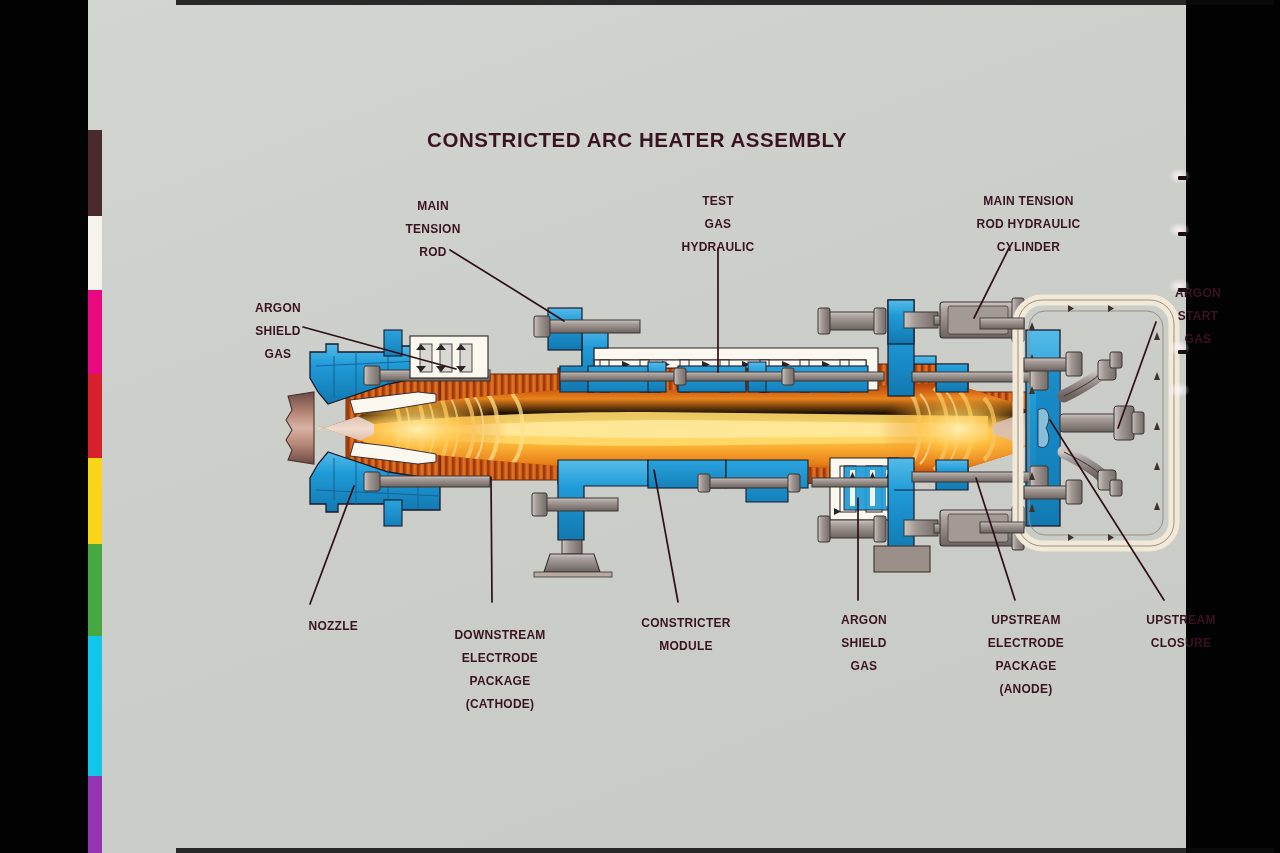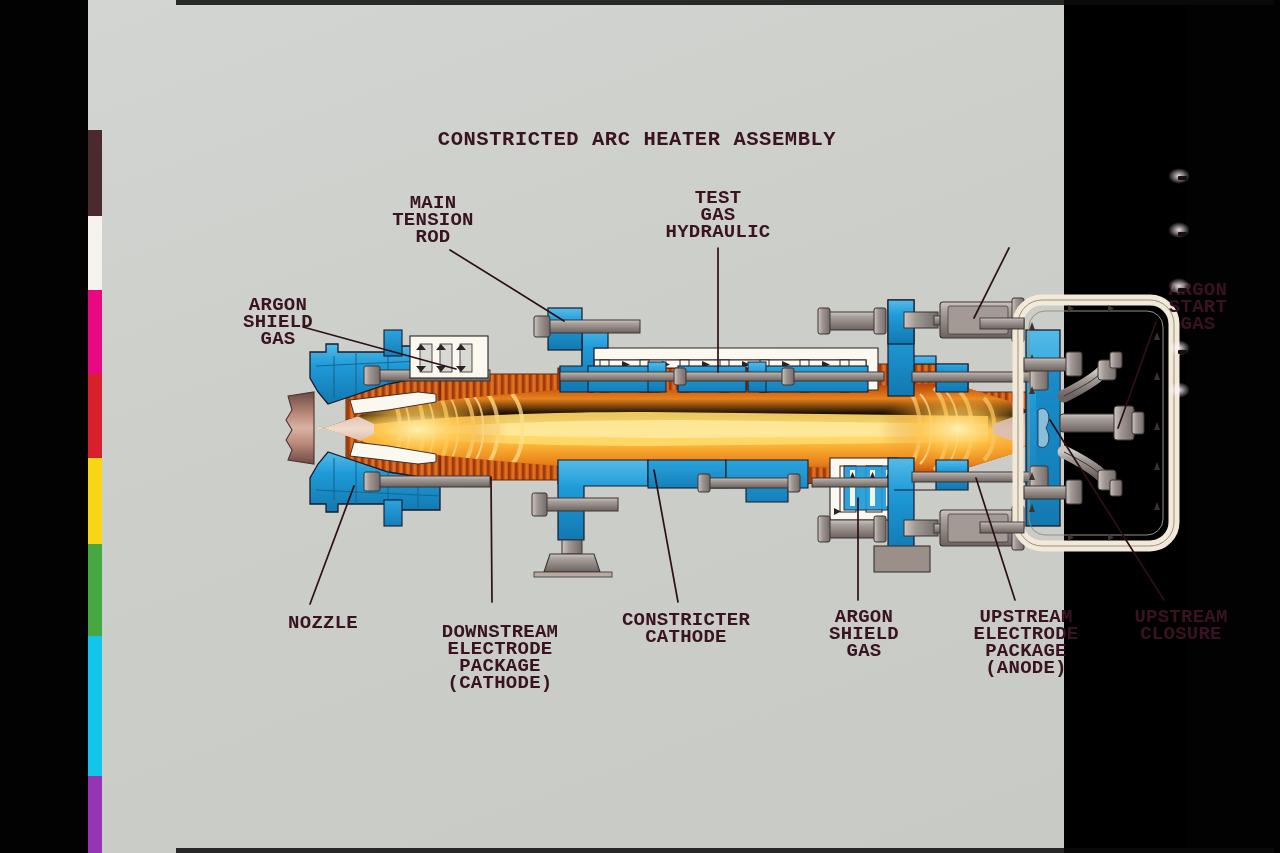--- a/index.html
+++ b/index.html
@@ -1,40 +1,40 @@
 <!DOCTYPE html>
 <html><head>
 <meta charset="utf-8">
 <style>
   html,body{margin:0;padding:0;background:#000;}
   body{width:1280px;height:853px;overflow:hidden;font-family:"Liberation Sans",sans-serif;}
   #stage{position:relative;width:1280px;height:853px;background:#000;}
 
   
-  .slide{position:absolute;left:88px;top:0px;width:976px;height:853px;background:#d946ef;font-family:Liberation Mono, monospace;}
+  .slide{position:absolute;left:88px;top:0px;width:1098px;height:853px;background:#d946ef;}
   .slide-inner{position:absolute;left:0;top:0;right:0;bottom:0;
     background:linear-gradient(160deg,#d3d5d2 0%,#cbcec9 45%,#c7cac5 100%);}
   .edge-black-left{position:absolute;left:0;top:0;width:88px;height:853px;background:#020202;}
   .edge-black-right{position:absolute;left:1186px;top:0;width:94px;height:853px;background:#020202;}
   .edge-top{position:absolute;left:88px;top:0;width:1098px;height:5px;background:#0a0a0a;opacity:.85;}
   .edge-bot{position:absolute;left:88px;top:848px;width:1098px;height:5px;background:#0a0a0a;opacity:.85;}
 
   
   .colorstrip{position:absolute;left:88px;top:130px;width:14px;height:723px;}
   .colorstrip div{width:100%;}
   .rmark{position:absolute;left:1178px;width:9px;height:4px;background:#1a0d10;border-radius:1px;}
   .rhalo{position:absolute;left:1168px;width:22px;height:16px;border-radius:50%;
      background:radial-gradient(ellipse at center,rgba(255,245,250,.9),rgba(240,225,235,0) 70%);}
 
   
   .title{position:absolute;left:0;top:128px;width:1098px;text-align:center;
     color:#3a1322;font-size:20.5px;font-weight:bold;letter-spacing:.55px;}
 
   
-  .lbl{position:absolute;color:#3a1322;font-size:19px;font-weight:bold;line-height:17px;
+  .lbl{position:absolute;color:#3a1322;font-size:12px;font-weight:bold;line-height:23px;
        letter-spacing:.25px;white-space:pre-line;}
   .lbl.c{text-align:center;}
   .lbl.l{text-align:right;}
 
   
   svg.leads{position:absolute;left:0;top:0;width:1098px;height:853px;overflow:visible;}
 
   
   .art{position:absolute;left:0;top:0;width:1098px;height:853px;}
   svg.machine{position:absolute;left:0;top:0;width:1098px;height:853px;}
@@ -442,33 +442,36 @@
     </svg>
 
     <div class="title">CONSTRICTED ARC HEATER ASSEMBLY</div>
 
     <div class="lbl c" style="left:285px;top:195px;width:120px;">MAIN
 TENSION
 ROD</div>
     <div class="lbl c" style="left:565px;top:190px;width:130px;">TEST
 GAS
 HYDRAULIC</div>
+    <div class="lbl c" style="left:848px;top:190px;width:185px;">MAIN TENSION
+ROD HYDRAULIC
+CYLINDER</div>
     <div class="lbl c" style="left:140px;top:297px;width:100px;">ARGON
 SHIELD
 GAS</div>
     <div class="lbl c" style="left:1060px;top:282px;width:100px;">ARGON
 START
 GAS</div>
     <div class="lbl l" style="left:160px;top:615px;width:110px;">NOZZLE</div>
     <div class="lbl c" style="left:337px;top:612px;width:150px;margin-top:12px;">DOWNSTREAM
 ELECTRODE
 PACKAGE
 (CATHODE)</div>
     <div class="lbl c" style="left:528px;top:612px;width:140px;">CONSTRICTER
-CATHODE</div>
+MODULE</div>
     <div class="lbl c" style="left:726px;top:609px;width:100px;">ARGON
 SHIELD
 GAS</div>
     <div class="lbl c" style="left:868px;top:609px;width:140px;">UPSTREAM
 ELECTRODE
 PACKAGE
 (ANODE)</div>
     <div class="lbl c" style="left:1028px;top:609px;width:130px;">UPSTREAM
 CLOSURE</div>
   </div>

